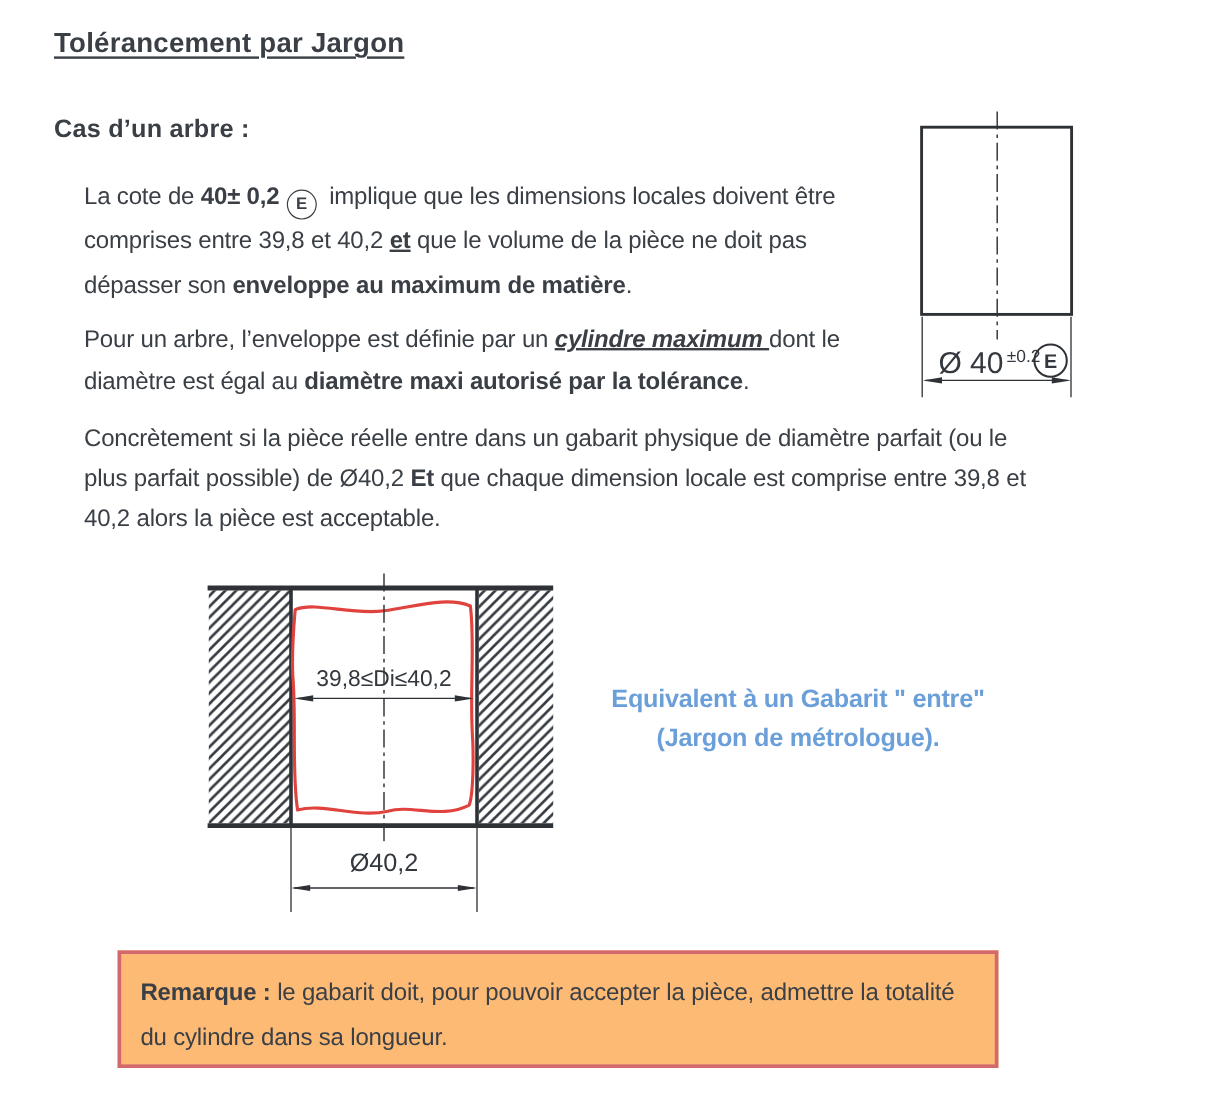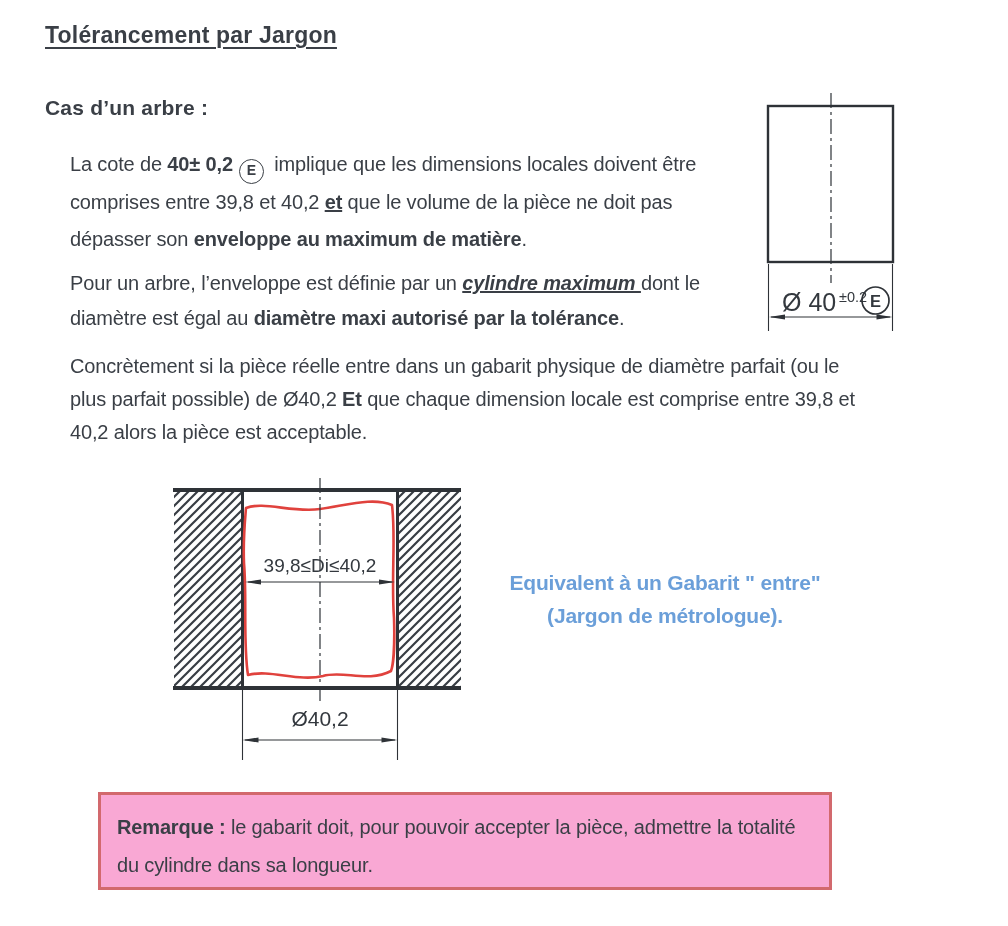--- a/index.html
+++ b/index.html
@@ -43,21 +43,21 @@
   .caption{
     position:absolute;left:470px;top:566px;width:390px;
     text-align:center;color:var(--accent-blue);
     font-size:21px;font-weight:700;line-height:33px;letter-spacing:-.2px;
   }
 
   .remark-box{
     position:absolute;left:98px;top:792px;width:734px;height:98px;
     box-sizing:border-box;border:3px solid var(--remark-border);
     padding:13px 16px 0 16px;
-    font-size:20px;line-height:38px;letter-spacing:-.15px;background:#f9a8d4;
+    font-size:20px;line-height:38px;letter-spacing:-.15px;background:#fdba74;
   }
 
   svg{position:absolute;overflow:visible;}
   .shaft-svg{left:740px;top:85px;}
   .gauge-svg{left:158px;top:468px;}
 
   .ln{stroke:var(--line);fill:none;}
   .heavy{stroke-width:4;}
   .wall{stroke-width:3;}
   .outline{stroke-width:2.4;}

